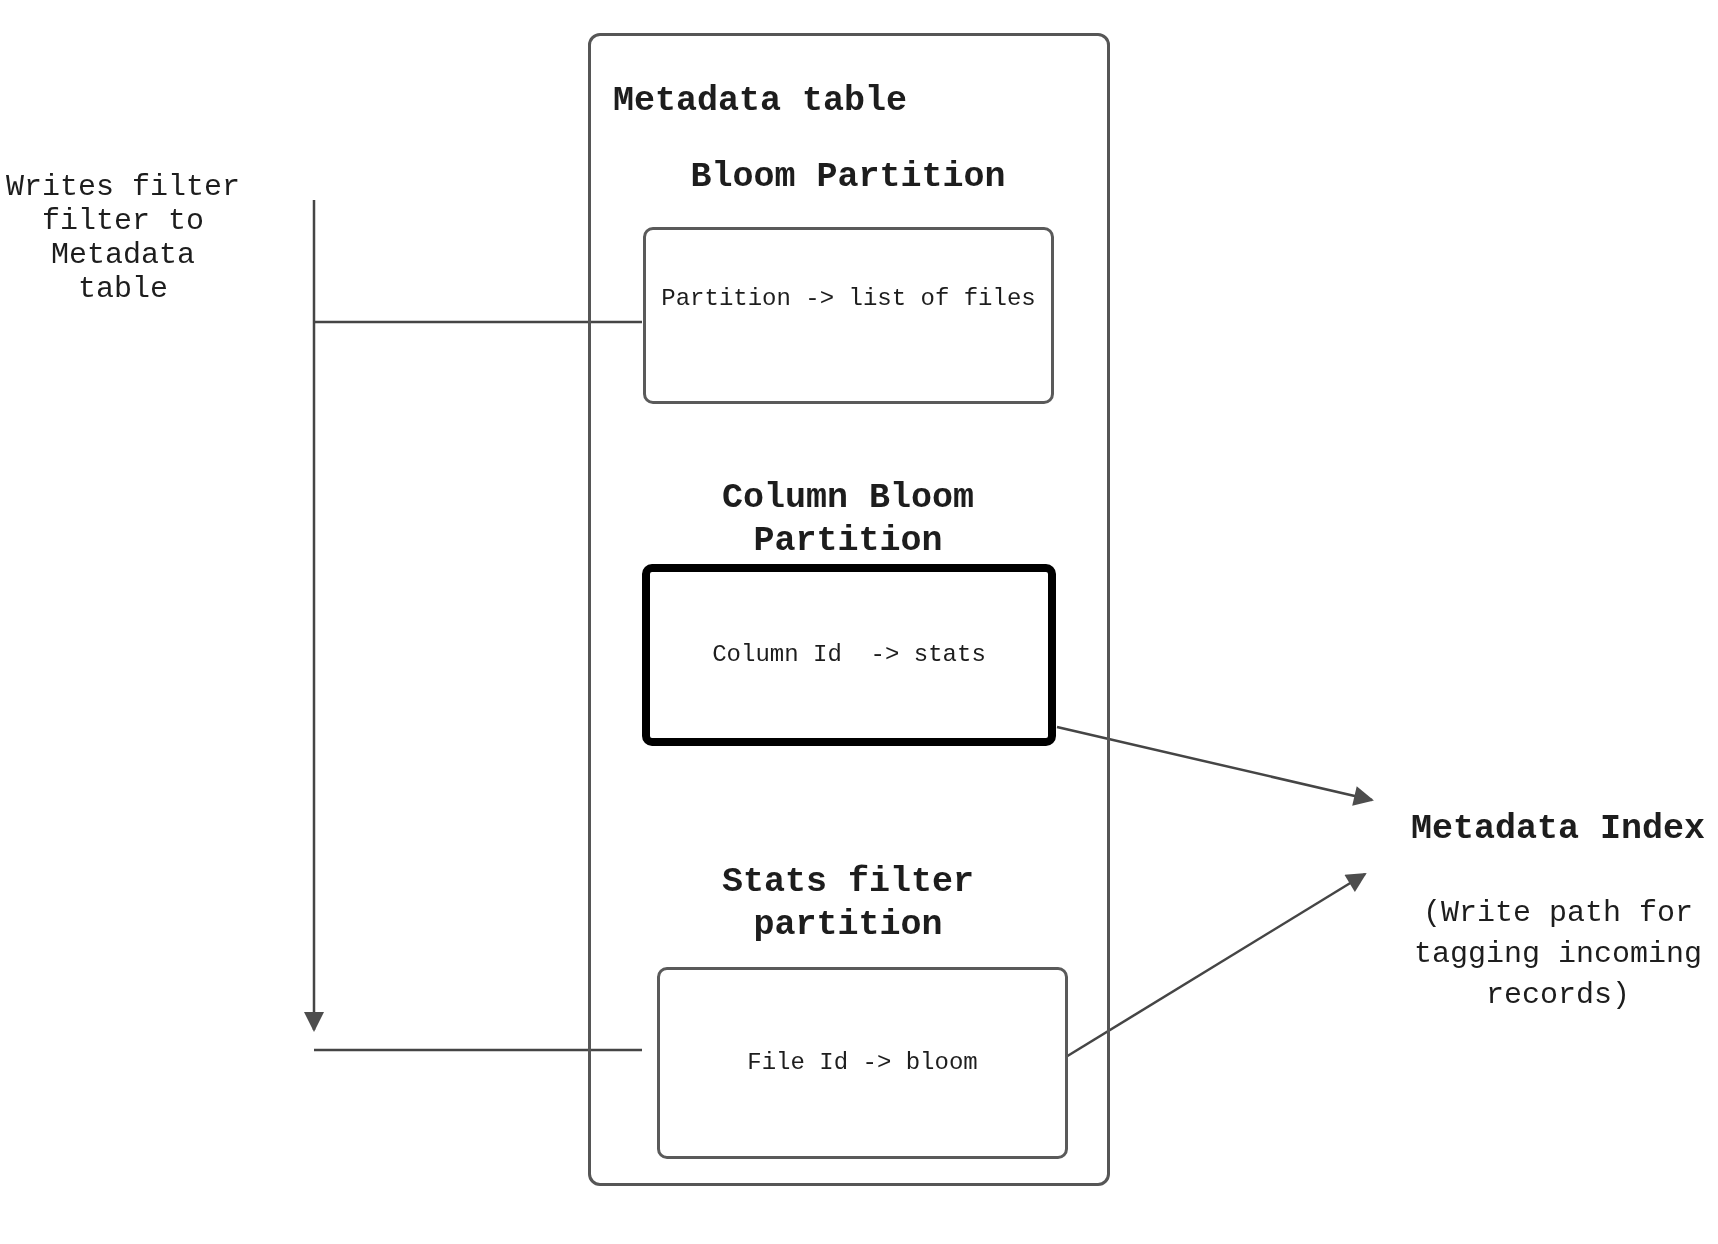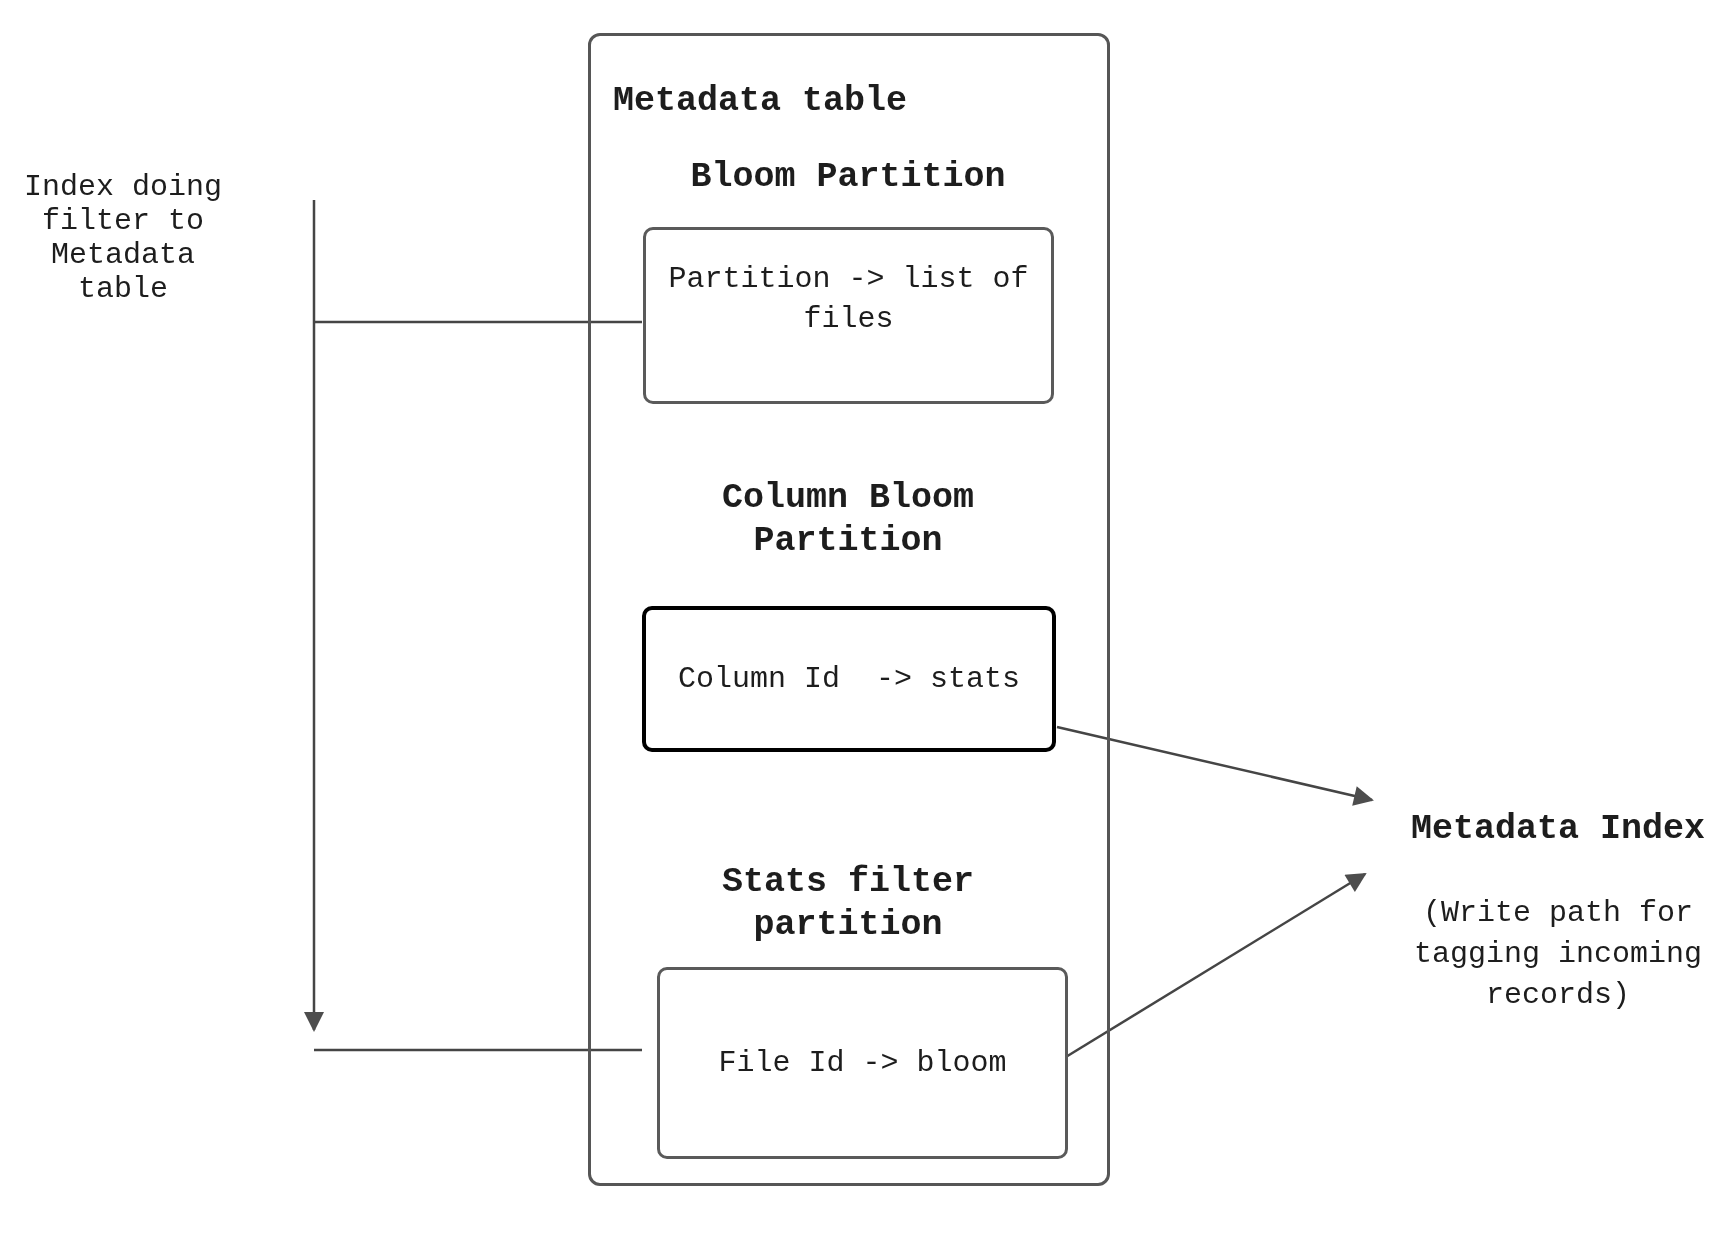--- a/index.html
+++ b/index.html
@@ -36,26 +36,26 @@
   }
   .h-files   { top: 156px; }
   .h-colstat { top: 477px; }
   .h-bloom   { top: 861px; }
 
   .inner-box {
     left: 643px; width: 411px;
     border: 3px solid #5a5a5a; border-radius: 10px;
     box-sizing: border-box; background: #ffffff;
     display: flex; align-items: center; justify-content: center;
-    font-size: 30px; line-height: 40px; text-align: center;
+    font-size: 24px; line-height: 40px; text-align: center;
   }
   .box-files { top: 227px; height: 177px; padding-bottom: 34px; }
   .box-colstat {
-    left: 642px; top: 606px; height: 146px; width: 414px;
-    border: 4px solid #000000; border-radius: 10px;
+    left: 642px; top: 564px; height: 182px; width: 414px;
+    border: 8px solid #000000; border-radius: 10px;
   }
   .box-bloom { top: 967px; height: 192px; margin-left: 14px; }
   .box-line { white-space: pre-wrap; }
 
   .mi-title {
     left: 1378px; top: 808px; width: 360px;
     font-size: 35px; font-weight: bold; line-height: 43px;
     text-align: center;
   }
   .mi-caption {
@@ -80,21 +80,21 @@
     <line x1="314" y1="322" x2="642" y2="322" stroke="#454545" stroke-width="2.5"></line>
 
     <line x1="314" y1="1050" x2="642" y2="1050" stroke="#454545" stroke-width="2.5"></line>
 
     <line x1="1057" y1="727" x2="1372" y2="800" stroke="#454545" stroke-width="2.5" marker-end="url(#arrow)"></line>
 
     <line x1="1056" y1="1063" x2="1365" y2="874" stroke="#454545" stroke-width="2.5" marker-end="url(#arrow)"></line>
   </svg>
 
   <div class="abs note">
-    <div>Index doing</div>
+    <div>Writes filter</div>
     <div>filter to</div>
     <div>Metadata table</div>
   </div>
 
   <div class="abs outer-box"></div>
   <div class="abs outer-title">Metadata table</div>
 
   <div class="abs heading h-files">Bloom Partition</div>
   <div class="abs inner-box box-files">
     <div class="box-line">Partition -&gt; list of files</div>

